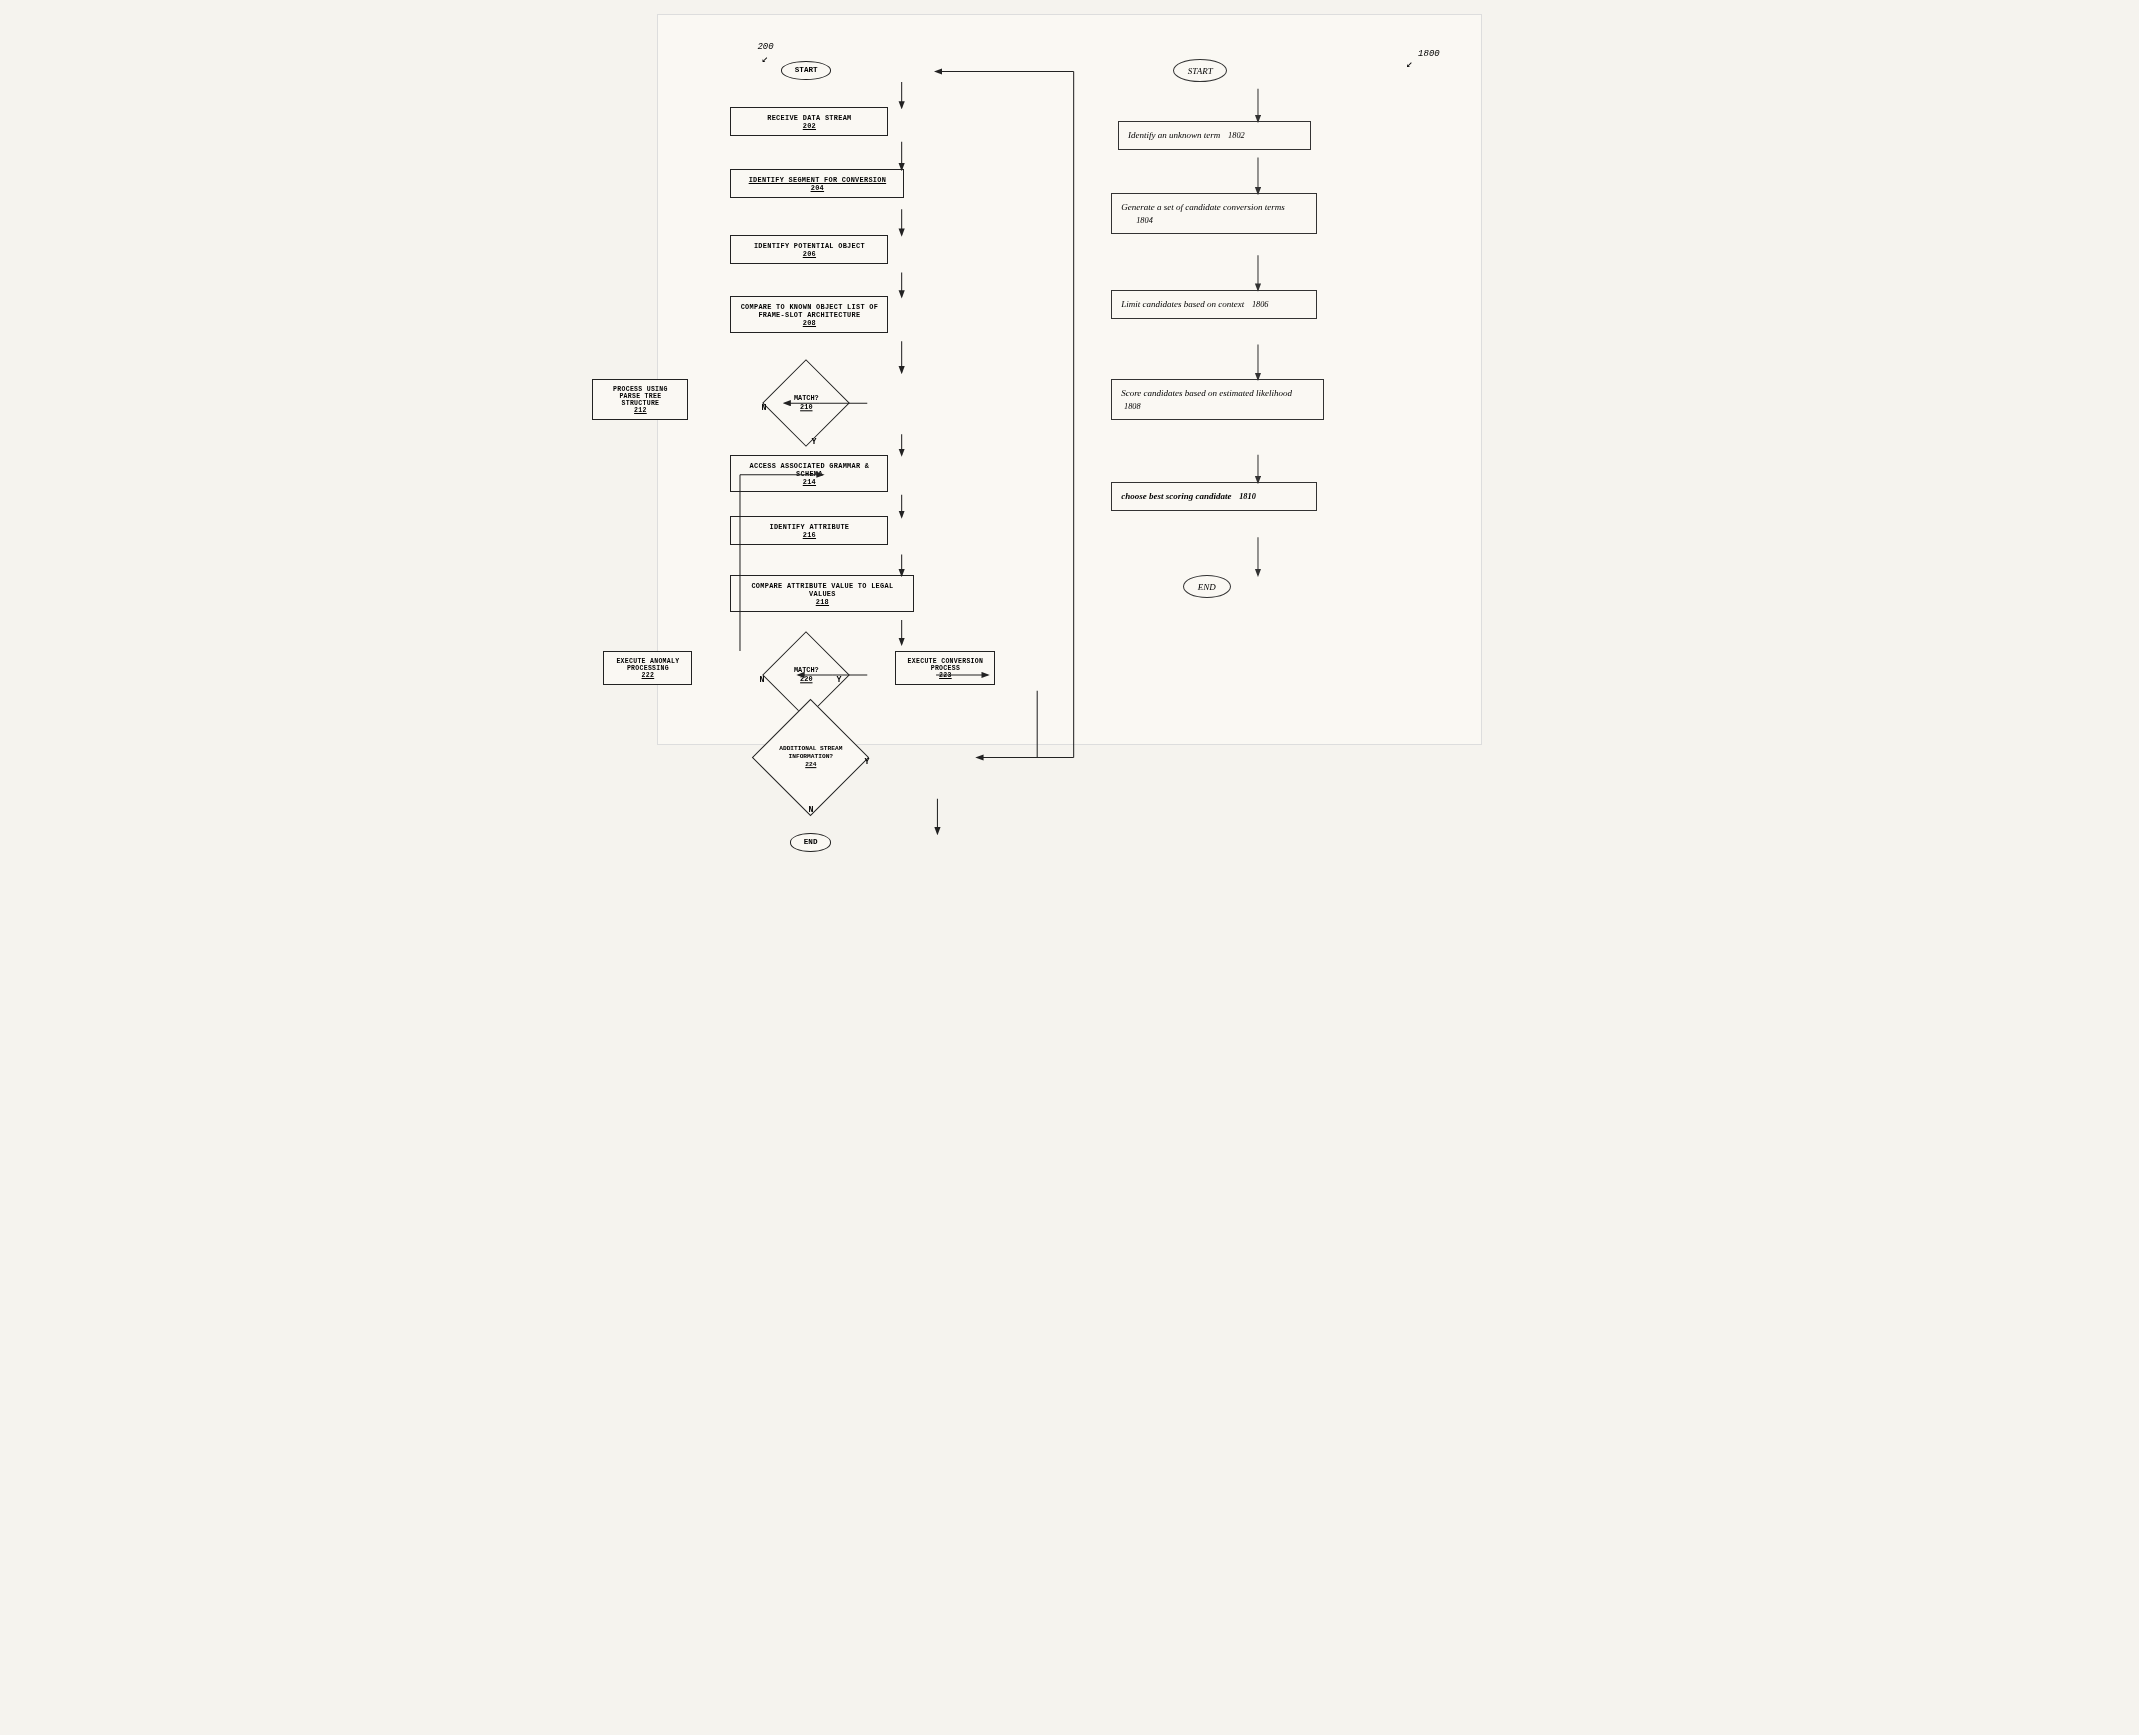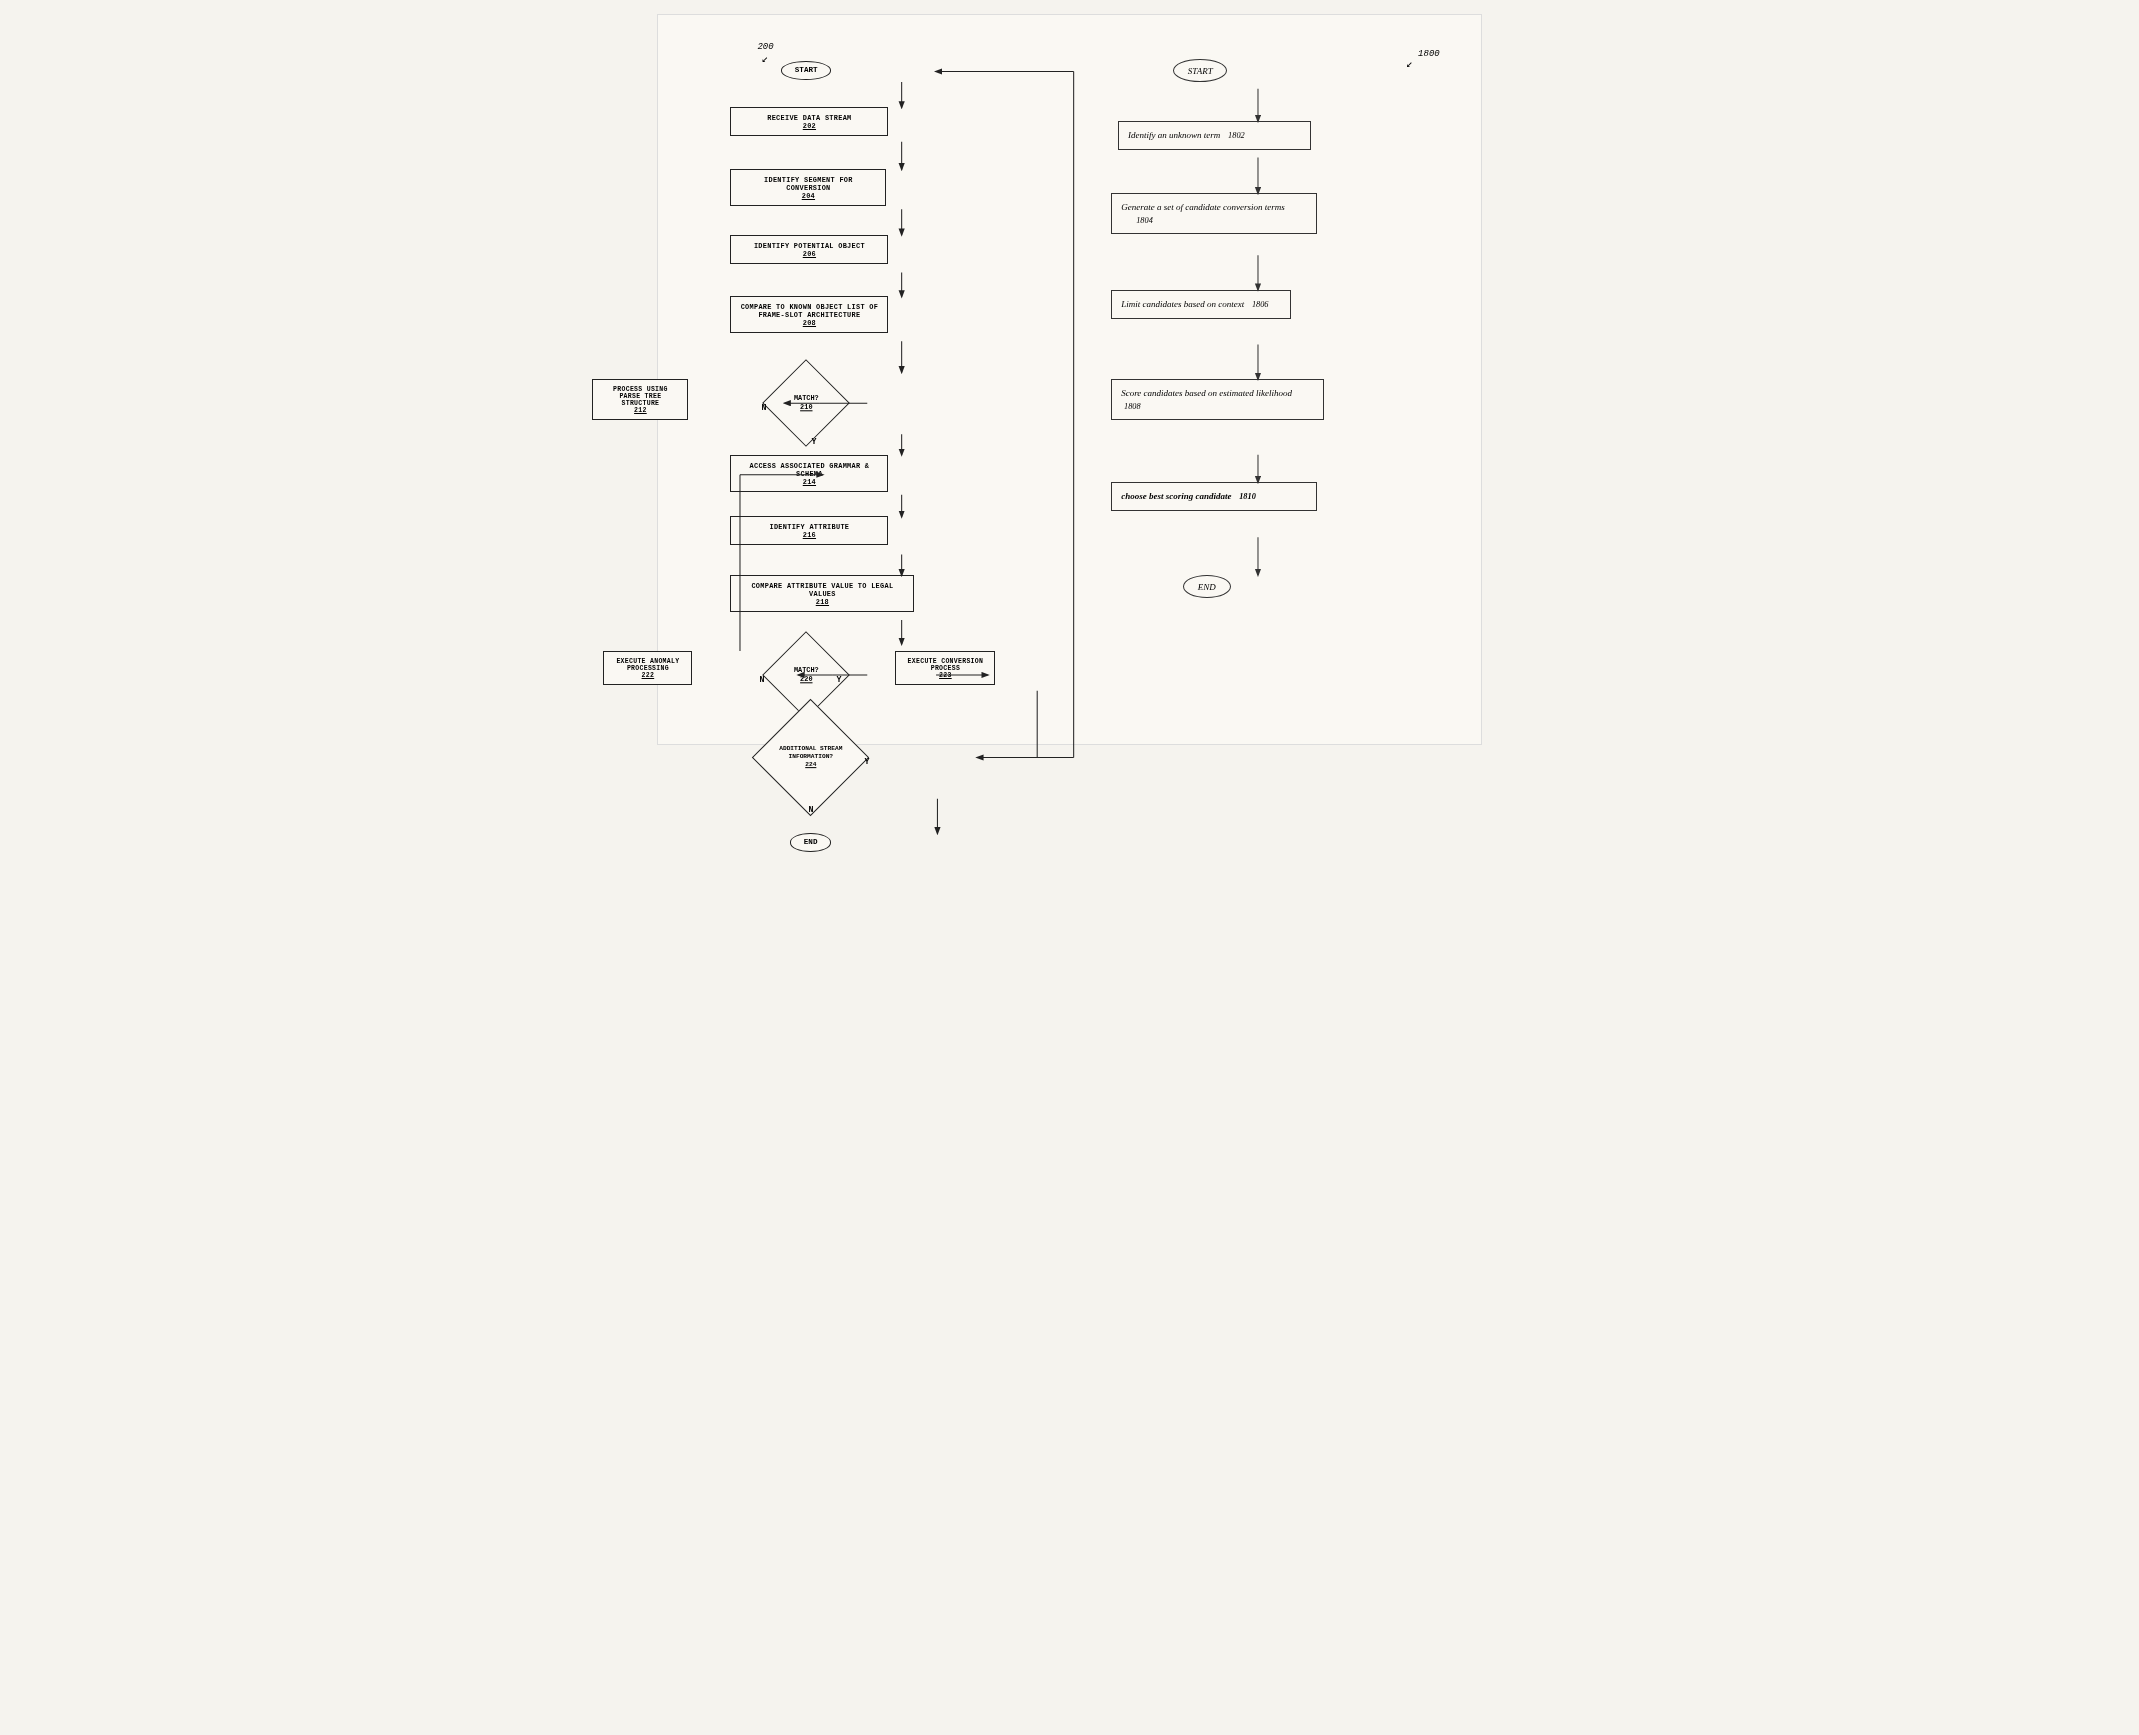--- a/index.html
+++ b/index.html
@@ -134,21 +134,21 @@
         <div class="fc-oval">START</div>
       </div>
 
       <div style="position:absolute; top:65px; left:38px; width:158px;">
         <div class="fc-rect">
           <div>RECEIVE DATA STREAM</div>
           <div class="underline">202</div>
         </div>
       </div>
 
-      <div style="position:absolute; top:127px; left:38px; width:156px;">
+      <div style="position:absolute; top:127px; left:38px; width:174px;text-decoration:underline;">
         <div class="fc-rect">
           <div>IDENTIFY SEGMENT FOR CONVERSION</div>
           <div class="underline">204</div>
         </div>
       </div>
 
       <div style="position:absolute; top:193px; left:38px; width:158px;">
         <div class="fc-rect">
           <div>IDENTIFY POTENTIAL OBJECT</div>
           <div class="underline">206</div>
@@ -312,21 +312,21 @@
         </div>
       </div>
 
       <div style="position:absolute; top:151px; left:20.6px; width:206px;">
         <div class="hw-rect">
           <span>Generate a set of candidate conversion terms</span>
           <span style="margin-left:15px; font-size:8.3px;">1804</span>
         </div>
       </div>
 
-      <div style="position:absolute; top:248px; left:20.6px; width:180px;">
+      <div style="position:absolute; top:248px; left:20.6px; width:206px;">
         <div class="hw-rect">
           <span>Limit candidates based on context</span>
           <span style="margin-left:5.5px; font-size:8.3px;">1806</span>
         </div>
       </div>
 
       <div style="position:absolute; top:337px; left:20.6px; width:213px;">
         <div class="hw-rect">
           <span>Score candidates based on estimated likelihood</span>
           <span style="margin-left:2.8px; font-size:8.3px;">1808</span>

